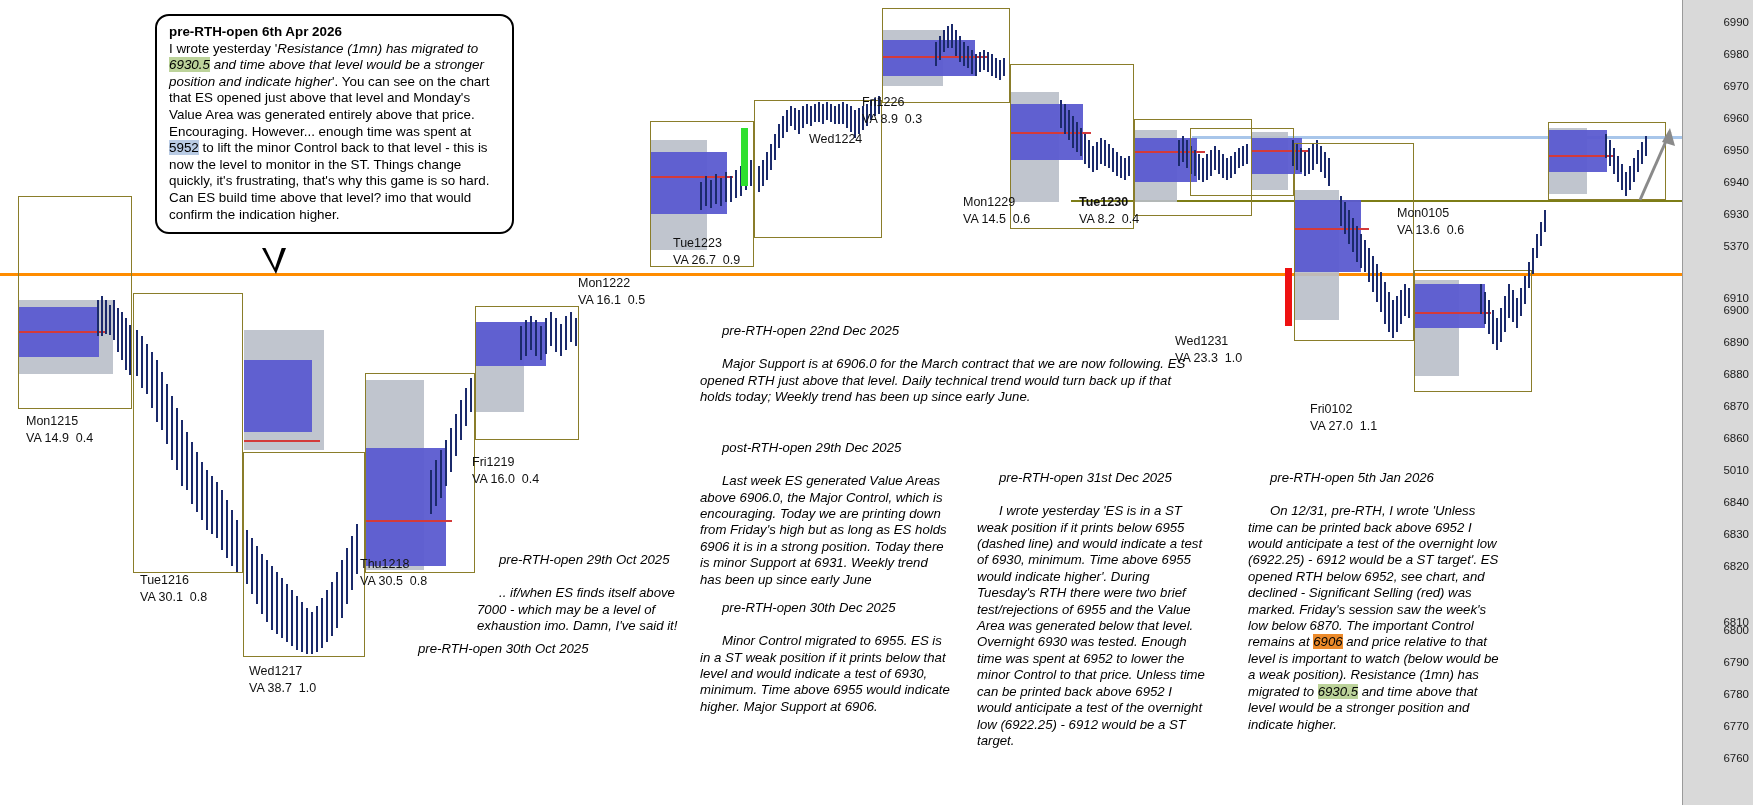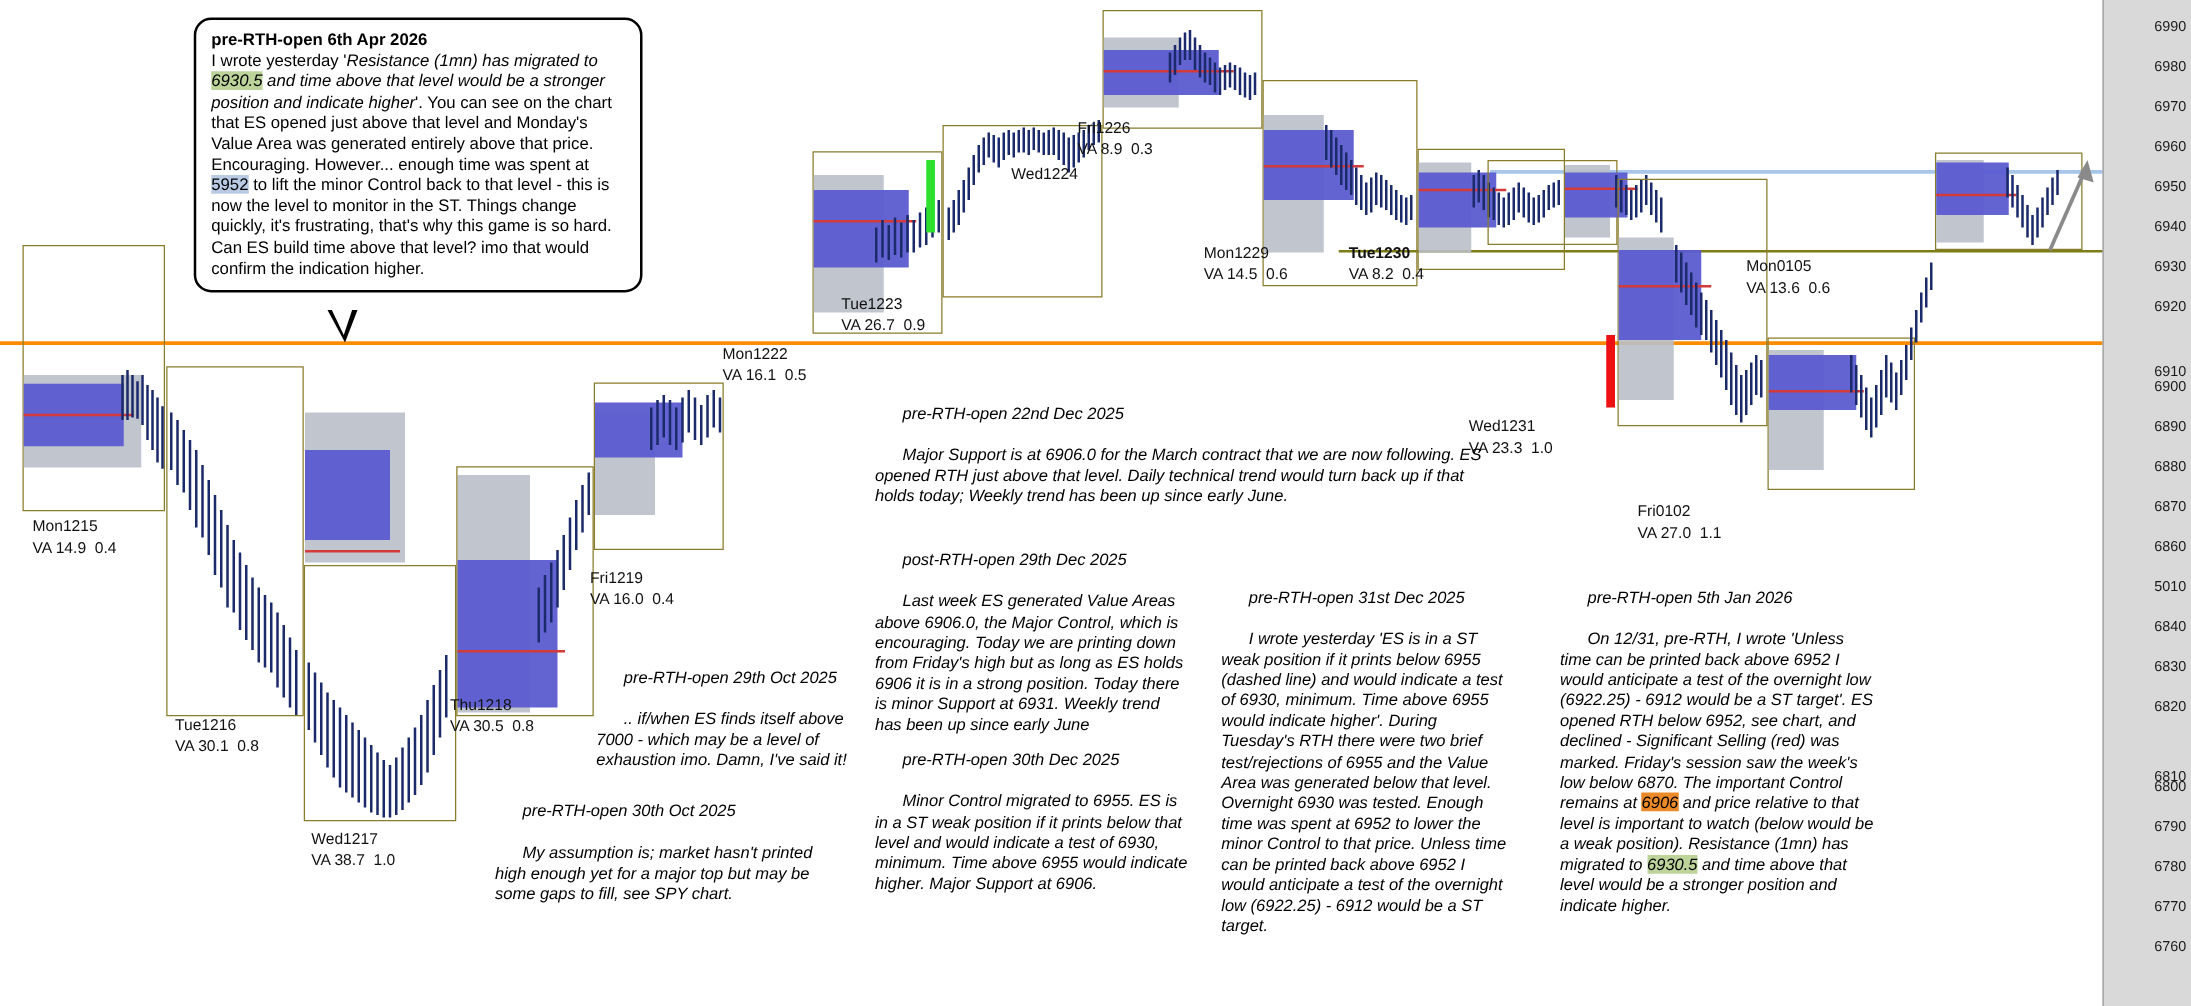--- a/index.html
+++ b/index.html
@@ -426,28 +426,27 @@
     <div class="slabel" style="left:1175px;top:334px;">Wed1231</div>
     <div class="slabel" style="left:1175px;top:351px;">VA 23.3  1.0</div>
 
     <div class="slabel" style="left:1310px;top:402px;">Fri0102</div>
     <div class="slabel" style="left:1310px;top:419px;">VA 27.0  1.1</div>
 
     <div class="slabel" style="left:1397px;top:206px;">Mon0105</div>
     <div class="slabel" style="left:1397px;top:223px;">VA 13.6  0.6</div>
 
 
-    <div class="note" style="left:477px;top:518px;width:205px;">
+    <div class="note" style="left:477px;top:536px;width:205px;">
       <span class="hd">pre-RTH-open 29th Oct 2025</span><br>
       <span>.. if/when ES finds itself above 7000 - which may be a level of exhaustion imo. Damn, I've said it!</span>
     </div>
 
     <div class="note" style="left:396px;top:625px;width:262px;">
       <span class="hd">pre-RTH-open 30th Oct 2025</span><br>
-      <span>My assumption is; market hasn't printed high enough yet for a major top but may be some gaps to fill, see SPY chart.</span>
     </div>
 
     <div class="note" style="left:700px;top:307px;width:500px;">
       <span class="hd">pre-RTH-open 22nd Dec 2025</span><br>
       <span>Major Support is at 6906.0 for the March contract that we are now following. ES opened RTH just above that level. Daily technical trend would turn back up if that holds today; Weekly trend has been up since early June.</span>
     </div>
 
     <div class="note" style="left:700px;top:424px;width:250px;">
       <span class="hd">post-RTH-open 29th Dec 2025</span><br>
       <span>Last week ES generated Value Areas above 6906.0, the Major Control, which is encouraging. Today we are printing down from Friday's high but as long as ES holds 6906 it is in a strong position. Today there is minor Support at 6931. Weekly trend has been up since early June</span>
@@ -478,21 +477,21 @@
   </div>
 
   <div class="axis">
     <div class="tick" style="top:16px;">6990</div>
     <div class="tick" style="top:48px;">6980</div>
     <div class="tick" style="top:80px;">6970</div>
     <div class="tick" style="top:112px;">6960</div>
     <div class="tick" style="top:144px;">6950</div>
     <div class="tick" style="top:176px;">6940</div>
     <div class="tick" style="top:208px;">6930</div>
-    <div class="tick" style="top:240px;">6920</div>
+    <div class="tick" style="top:240px;">5370</div>
     <div class="tick" style="top:272px;margin-top:20px;">6910</div>
     <div class="tick" style="top:304px;">6900</div>
     <div class="tick" style="top:336px;">6890</div>
     <div class="tick" style="top:368px;">6880</div>
     <div class="tick" style="top:400px;">6870</div>
     <div class="tick" style="top:432px;">6860</div>
     <div class="tick" style="top:464px;">5010</div>
     <div class="tick" style="top:496px;">6840</div>
     <div class="tick" style="top:528px;">6830</div>
     <div class="tick" style="top:560px;">6820</div>

